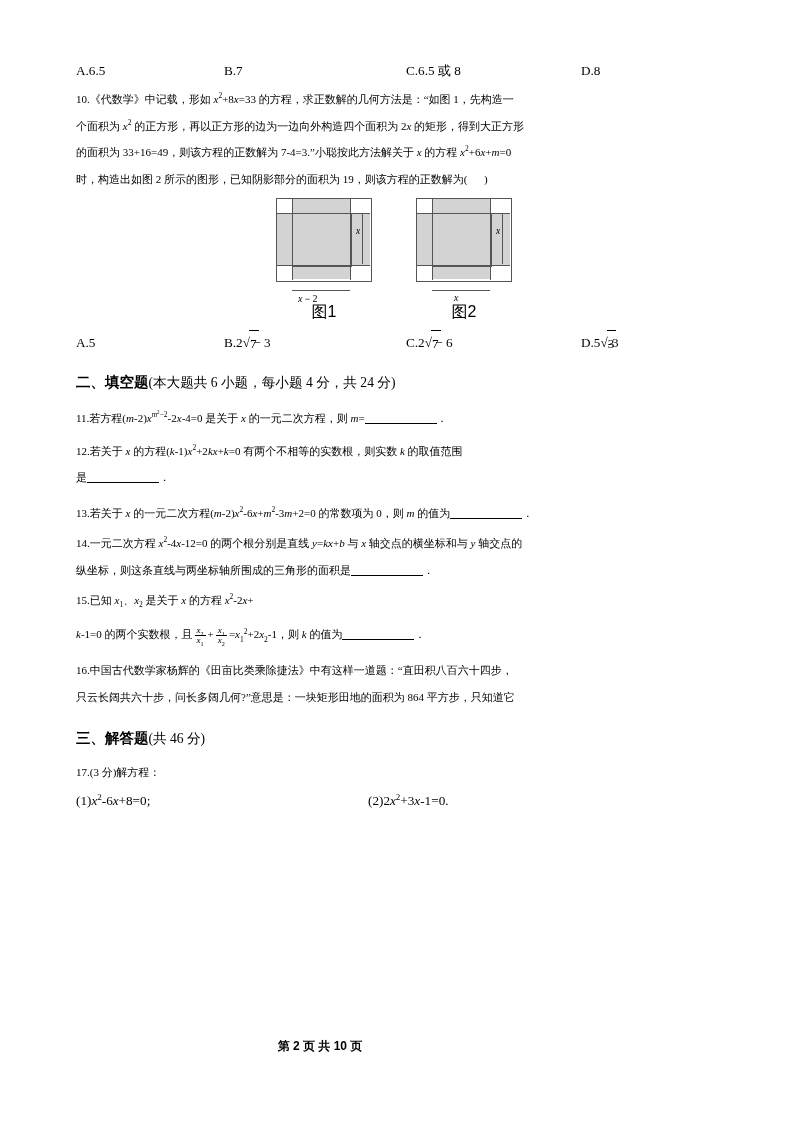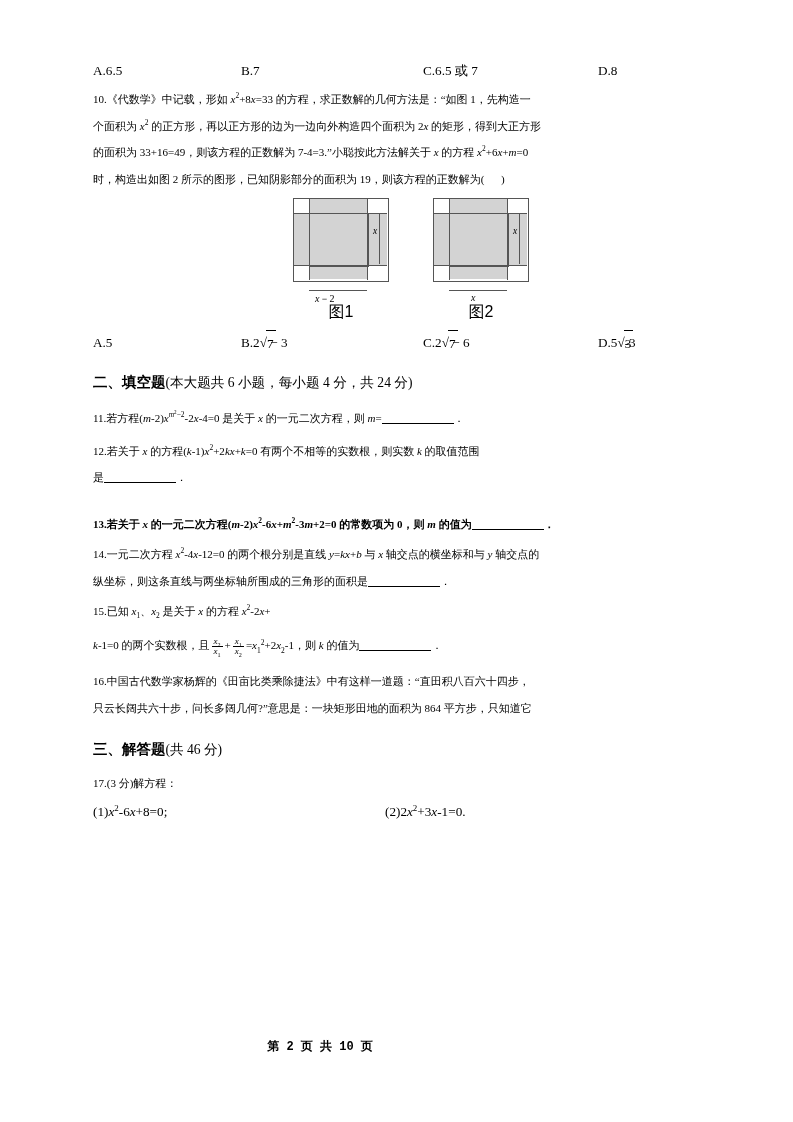--- a/index.html
+++ b/index.html
@@ -9,21 +9,21 @@
   }
   body {
     width: 793px;
     height: 1122px;
     position: relative;
     font-family: "Liberation Serif", "DejaVu Serif", serif;
     color: #000000;
   }
   .page {
     position: absolute;
-    left: 17px; top: 0;
+    left: 0; top: 0;
     width: 738px;
     height: 1122px;
     box-sizing: border-box;
     padding: 56px 76px 8px 76px;
   }
   i, .it { font-style: italic; }
   .opts {
     position: relative;
     height: 26px;
     font-size: 13.2px;
@@ -98,34 +98,34 @@
     font-family: "Liberation Serif", serif;
   }
   .footer {
     position: absolute;
     left: 0;
     top: 1038px;
     width: 640px;
     text-align: center;
     font-size: 12px;
     font-weight: bold;
-    font-family: Liberation Mono, monospace;
+    font-family: Liberation Sans, sans-serif;
   }
   .q10 { margin-top: 2px; }
   .qline { font-size: 11px; line-height: 26.5px; }
 </style>
 </head>
 <body>
 
 <div class="page">
 
   <div class="opts" style="margin-top:2px;">
     <span class="o1">A.6.5</span>
     <span class="o2">B.7</span>
-    <span class="o3">C.6.5 或 7</span>
+    <span class="o3">C.6.5 或 8</span>
     <span class="o4">D.8</span>
   </div>
 
   <div class="q10">
     <div class="qline">
       10.《代数学》中记载，形如 <i>x</i><sup>2</sup>+8<i>x</i>=33 的方程，求正数解的几何方法是：“如图 1，先构造一
     </div>
     <div class="qline">
       个面积为 <i>x</i><sup>2</sup> 的正方形，再以正方形的边为一边向外构造四个面积为 2<i>x</i> 的矩形，得到大正方形
     </div>
@@ -197,21 +197,21 @@
     11.若方程(<i>m</i>-2)<i>x</i><sup><i>m</i><sup>2</sup>−2</sup>-2<i>x</i>-4=0 是关于 <i>x</i> 的一元二次方程，则 <i>m</i>=<span class="blank"></span>．
   </div>
 
   <div class="qline" style="margin-top:6px;">
     12.若关于 <i>x</i> 的方程(<i>k</i>-1)<i>x</i><sup>2</sup>+2<i>kx</i>+<i>k</i>=0 有两个不相等的实数根，则实数 <i>k</i> 的取值范围
   </div>
   <div class="qline">
     是<span class="blank"></span>．
   </div>
 
-  <div class="qline" style="margin-top:20px;font-weight:bold;">
+  <div class="qline" style="margin-top:9px;">
     13.若关于 <i>x</i> 的一元二次方程(<i>m</i>-2)<i>x</i><sup>2</sup>-6<i>x</i>+<i>m</i><sup>2</sup>-3<i>m</i>+2=0 的常数项为 0，则 <i>m</i> 的值为<span class="blank"></span>．
   </div>
 
   <div class="qline" style="margin-top:4px;">
     14.一元二次方程 <i>x</i><sup>2</sup>-4<i>x</i>-12=0 的两个根分别是直线 <i>y</i>=<i>kx</i>+<i>b</i> 与 <i>x</i> 轴交点的横坐标和与 <i>y</i> 轴交点的
   </div>
   <div class="qline">
     纵坐标，则这条直线与两坐标轴所围成的三角形的面积是<span class="blank"></span>．
   </div>
 

